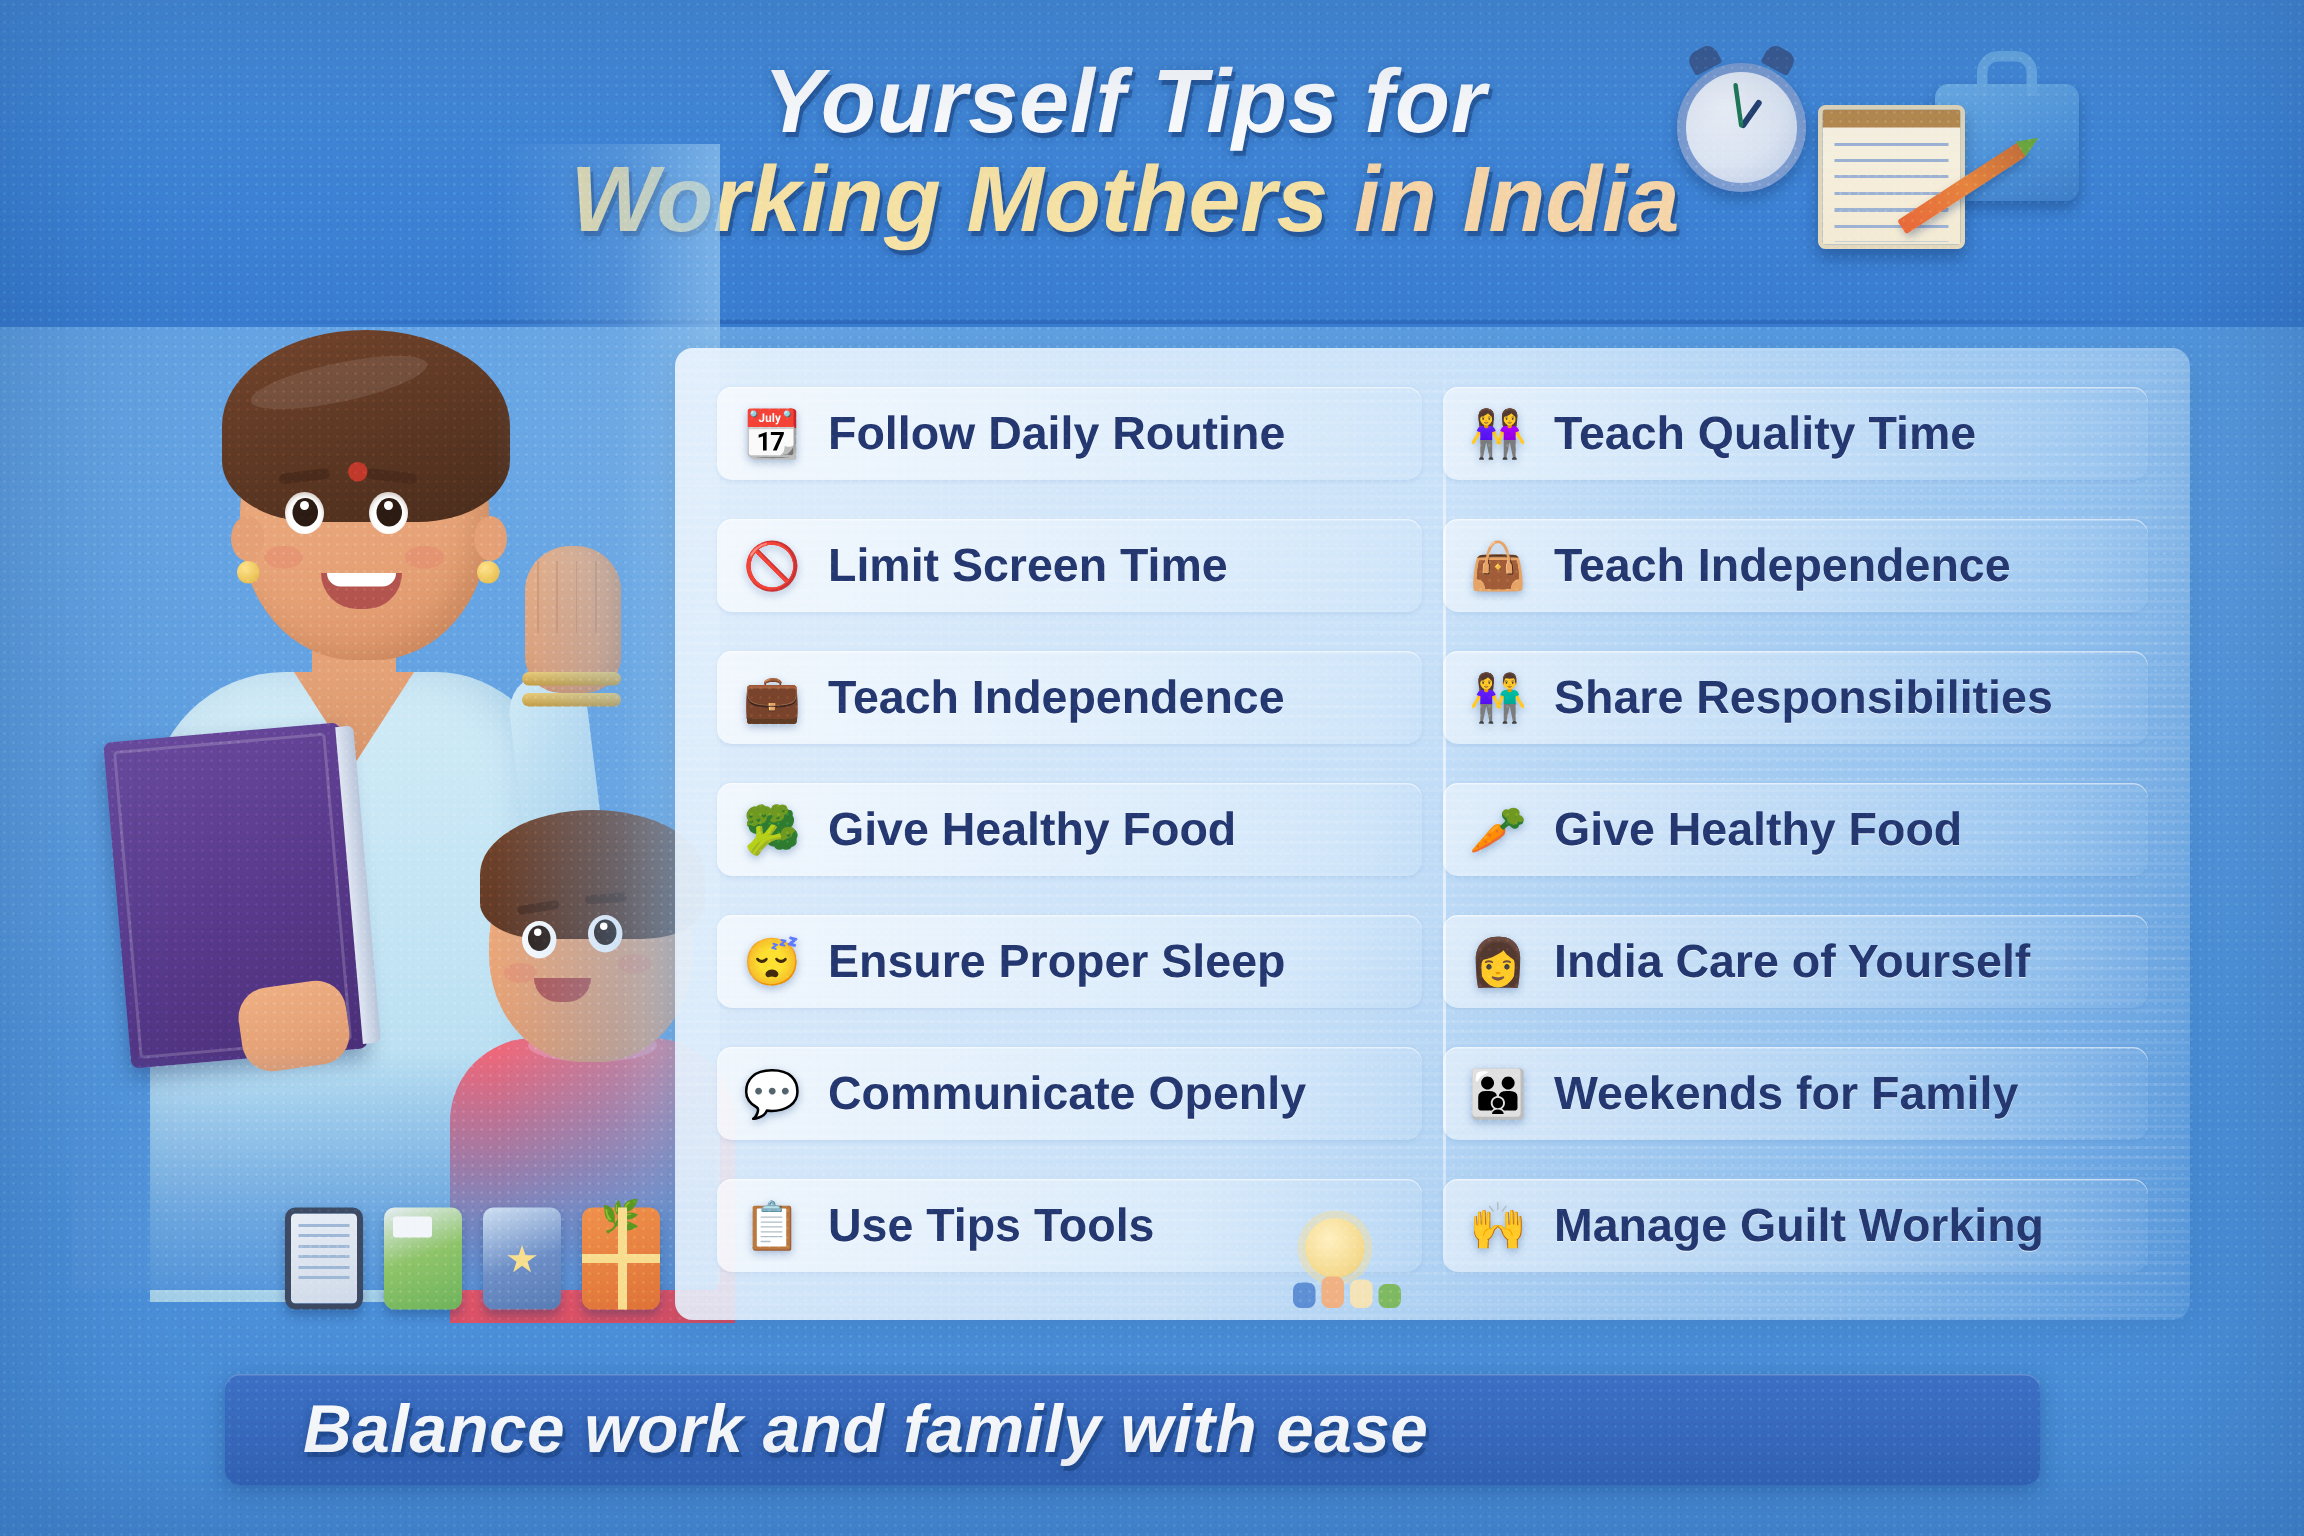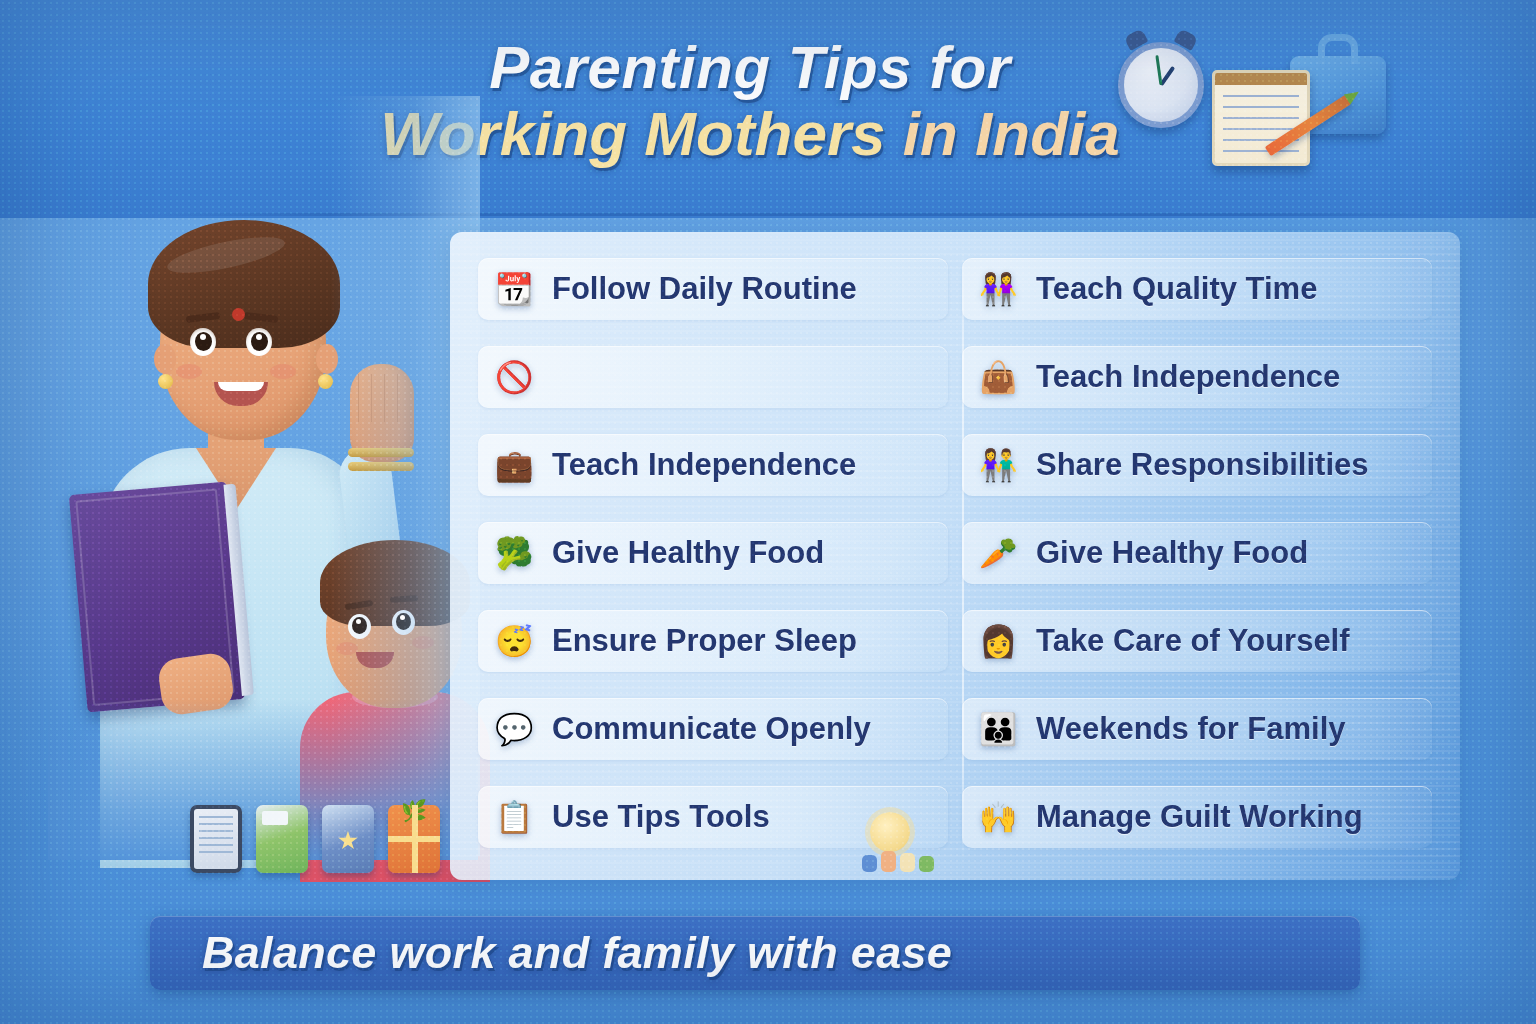--- a/index.html
+++ b/index.html
@@ -279,21 +279,21 @@
     background:linear-gradient(180deg,rgba(90,152,219,0) 0%,rgba(86,150,219,.75) 70%,rgba(82,147,218,.95) 100%);}
 </style>
 </head>
 <body>
 
 <div id="stage">
 
   <div id="header-band"></div>
 
   <div id="title-wrap">
-    <div class="title-line1">Parenting Tips for</div>
+    <div class="title-line1">Yourself Tips for</div>
     <div class="title-line2"><span class="t-gold">Working Mothers</span><span class="t-peach"> in India</span></div>
   </div>
 
   <div id="header-deco">
     <div class="deco-bag"></div>
     <div class="deco-clock">
       <div class="hand-h"></div>
       <div class="hand-m"></div>
     </div>
     <div class="deco-pad">
@@ -348,20 +348,21 @@
     </div>
   <div id="col-divider"></div>
 
   <div class="col" id="col-left">
     <div class="tip">
       <div class="tip-icon">📆</div>
       <div class="tip-label">Follow Daily Routine</div>
     </div>
     <div class="tip">
       <div class="tip-icon">🚫</div>
+      <div class="tip-label">Limit Screen Time</div>
     </div>
     <div class="tip">
       <div class="tip-icon">💼</div>
       <div class="tip-label">Teach Independence</div>
     </div>
     <div class="tip">
       <div class="tip-icon">🥦</div>
       <div class="tip-label">Give Healthy Food</div>
     </div>
     <div class="tip">
@@ -390,21 +391,21 @@
     <div class="tip">
       <div class="tip-icon">👫</div>
       <div class="tip-label">Share Responsibilities</div>
     </div>
     <div class="tip">
       <div class="tip-icon">🥕</div>
       <div class="tip-label">Give Healthy Food</div>
     </div>
     <div class="tip">
       <div class="tip-icon">👩</div>
-      <div class="tip-label">Take Care of Yourself</div>
+      <div class="tip-label">India Care of Yourself</div>
     </div>
     <div class="tip">
       <div class="tip-icon">👪</div>
       <div class="tip-label">Weekends for Family</div>
     </div>
     <div class="tip">
       <div class="tip-icon">🙌</div>
       <div class="tip-label">Manage Guilt Working</div>
     </div>
   </div>

